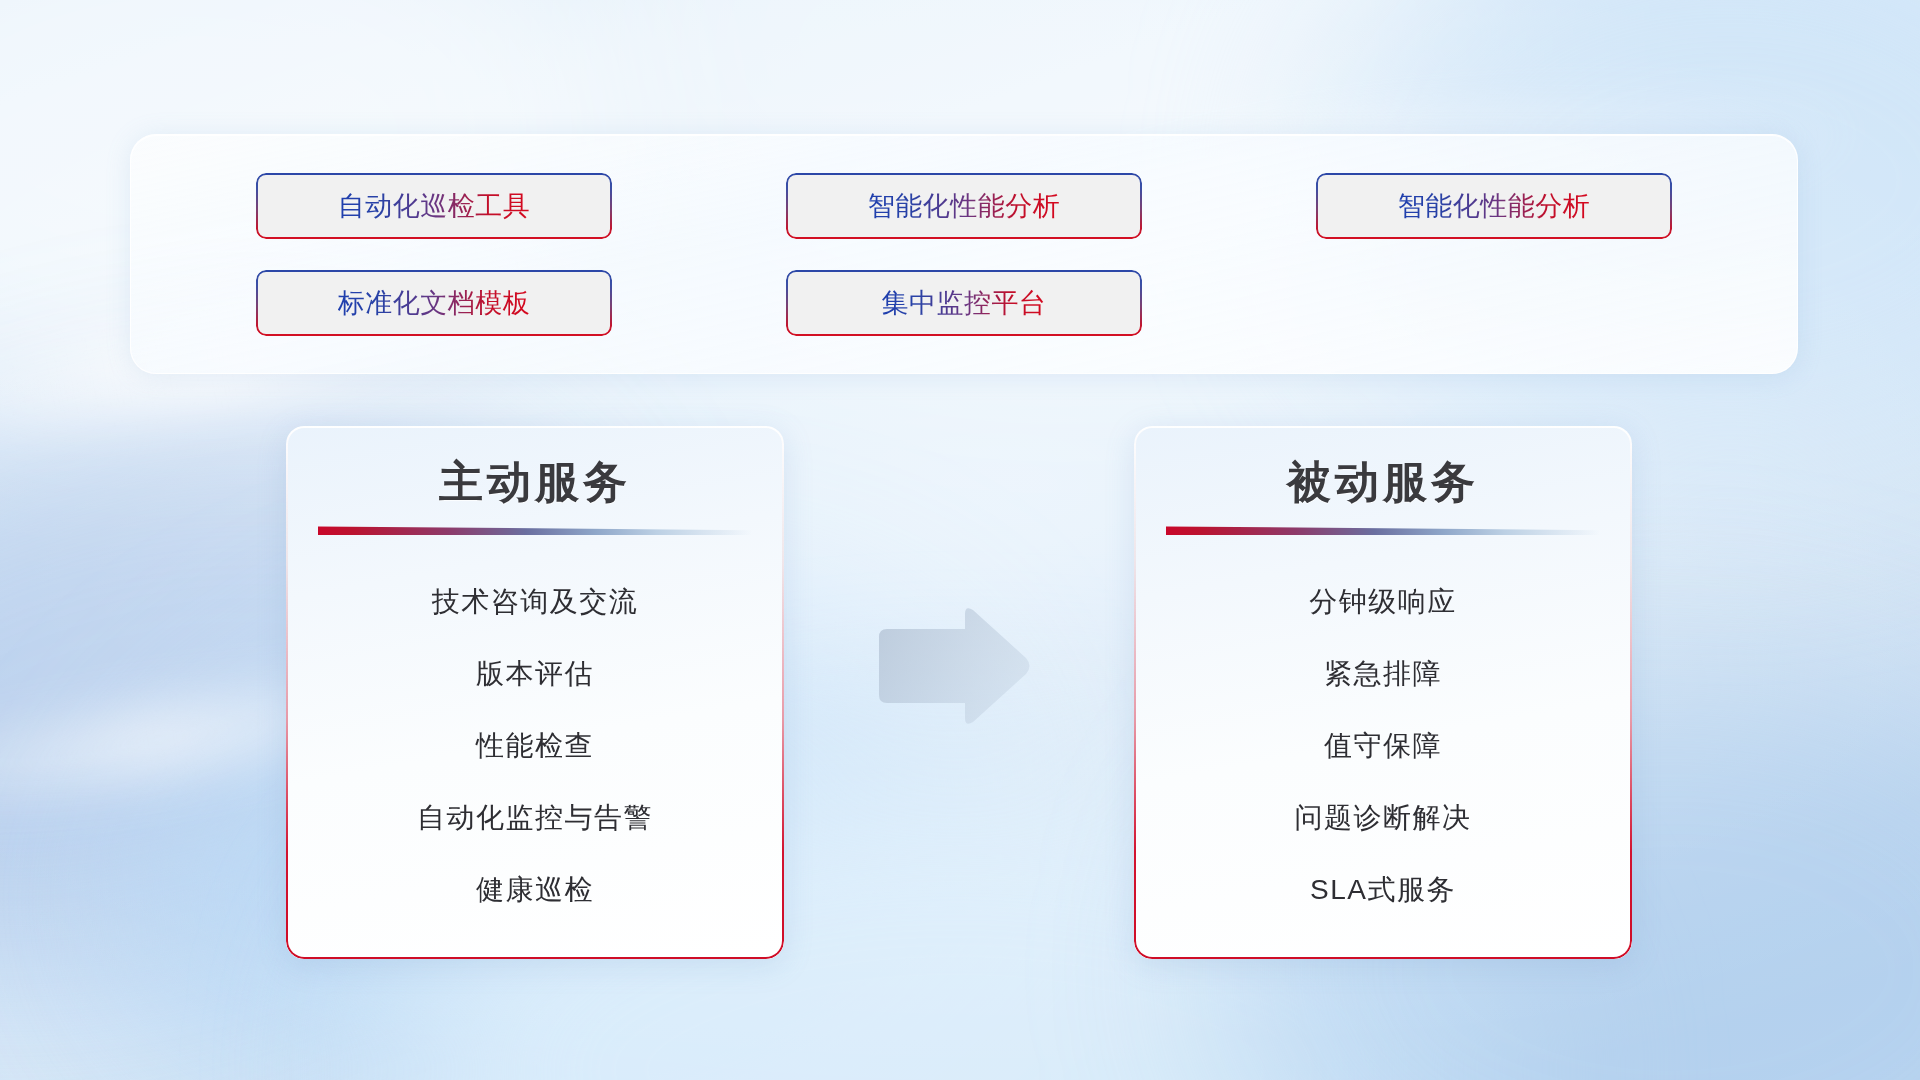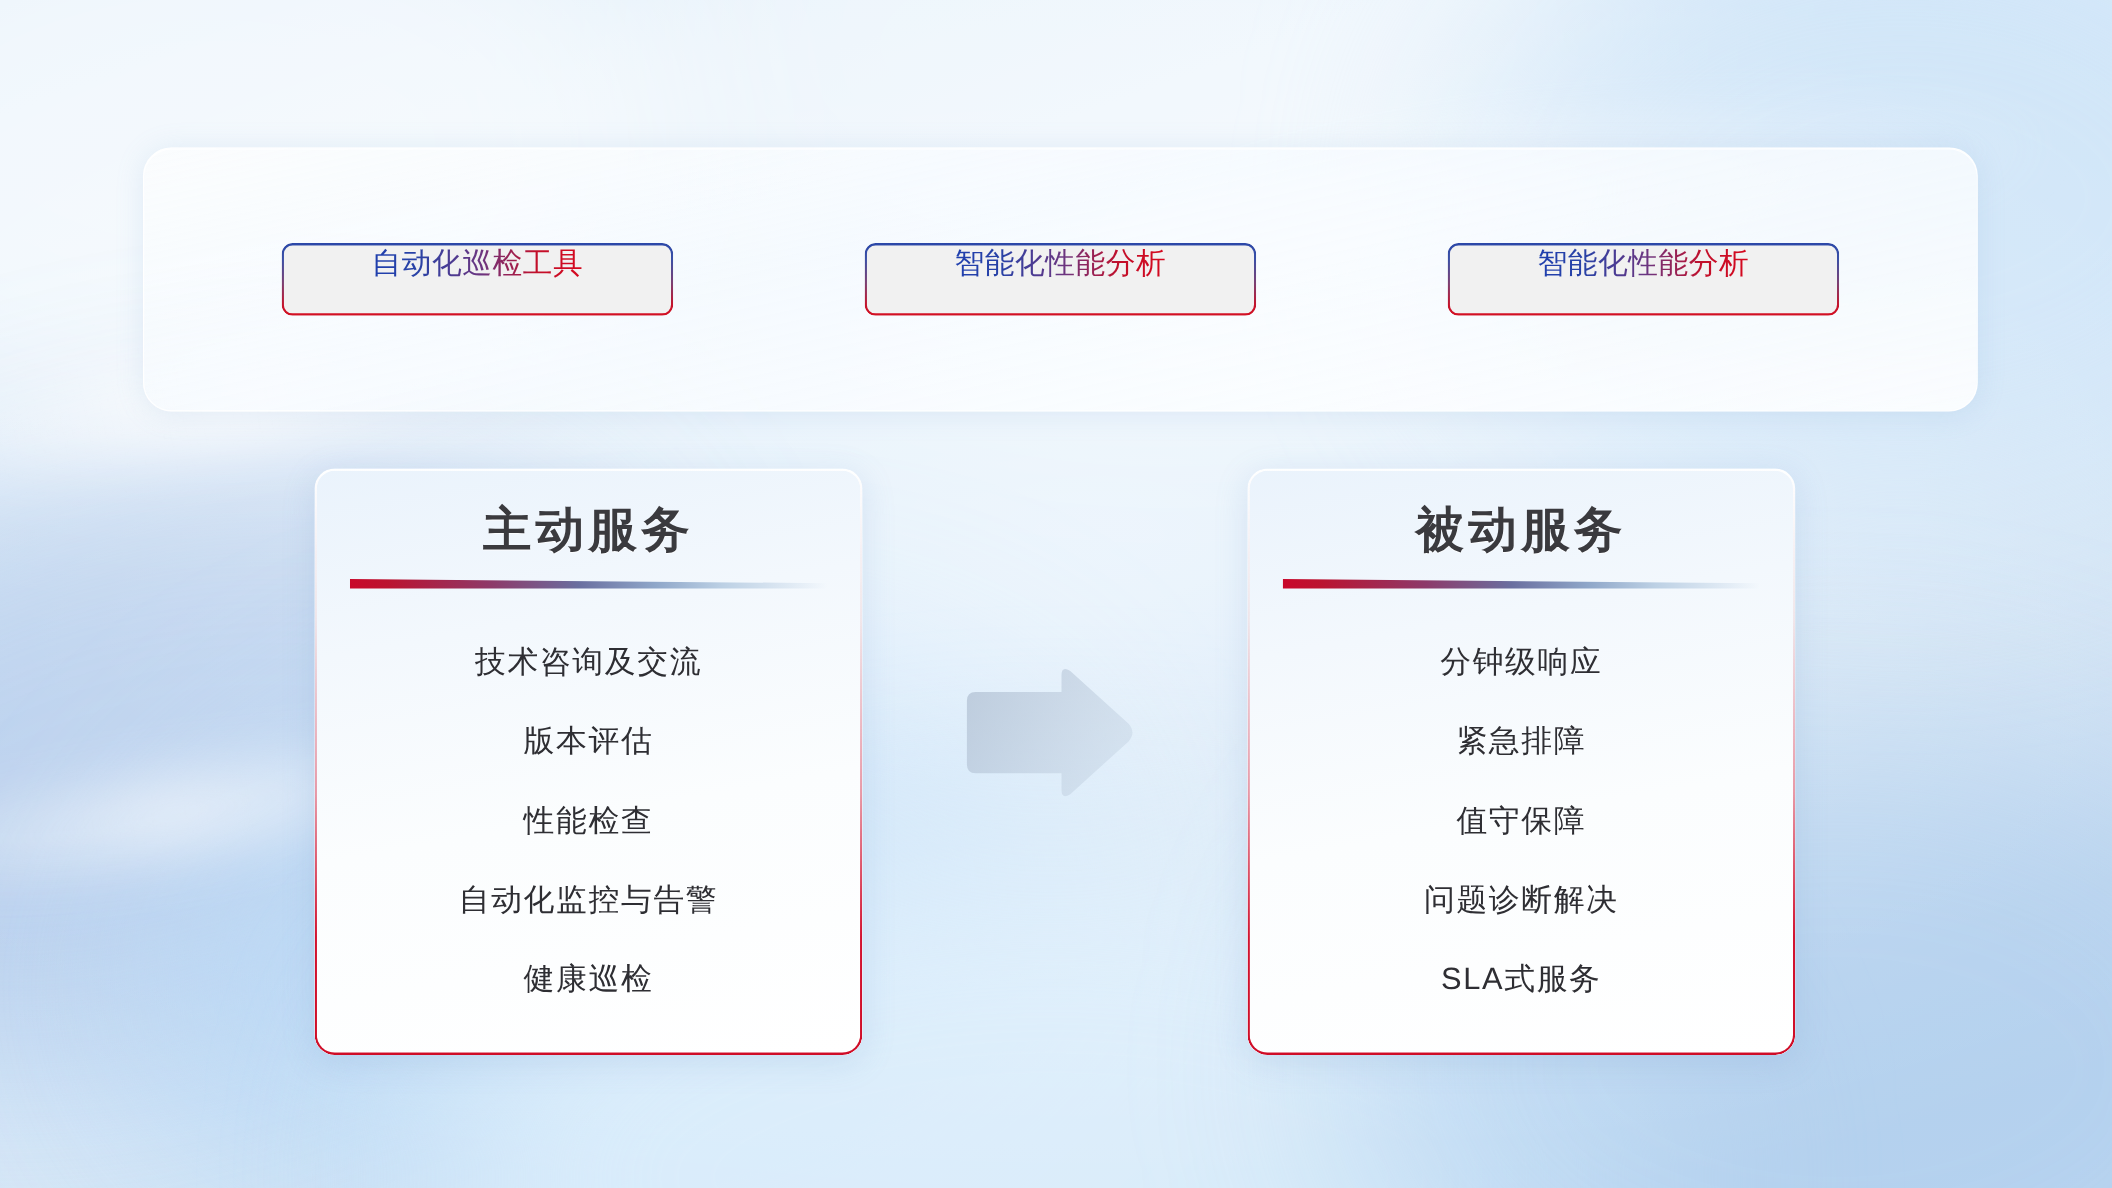--- a/index.html
+++ b/index.html
@@ -53,21 +53,21 @@
     justify-items:center;
     row-gap:0;column-gap:0;
     padding:22px 38px;
     box-sizing:border-box;
   }
   .chip{
     position:relative;
     width:356px;height:66px;
     border-radius:10px;
     background:#f1f1f1;
-    display:flex;justify-content:center;
+    display:flex;align-items:center;justify-content:center;
     box-sizing:border-box;
   }
   .chip::before{
     content:"";position:absolute;inset:0;border-radius:10px;padding:2px;
     background:linear-gradient(180deg,#2b47a8 0%,#3a4fa6 22%,#7b3f72 55%,#c4132c 85%,#d40f22 100%);
     -webkit-mask:linear-gradient(#000 0 0) content-box,linear-gradient(#000 0 0);
     -webkit-mask-composite:xor;mask-composite:exclude;
     pointer-events:none;
   }
   .chip-label{
@@ -148,21 +148,27 @@
 
 
   <div class="chip">
     <span class="chip-label">智能化性能分析</span>
   </div>
 
   <div class="chip">
     <span class="chip-label">智能化性能分析</span>
   </div>
 
-
+  <div class="chip">
+    <span class="chip-label">标准化文档模板</span>
+  </div>
+
+  <div class="chip">
+    <span class="chip-label">集中监控平台</span>
+  </div>
 
 </div>
 
 <div class="card" id="card-active">
   <div class="card-inner">
     <div class="card-title">主动服务</div>
     <div class="divider-wrap">
       <div class="divider"></div>
     </div>
     <div class="card-list">

